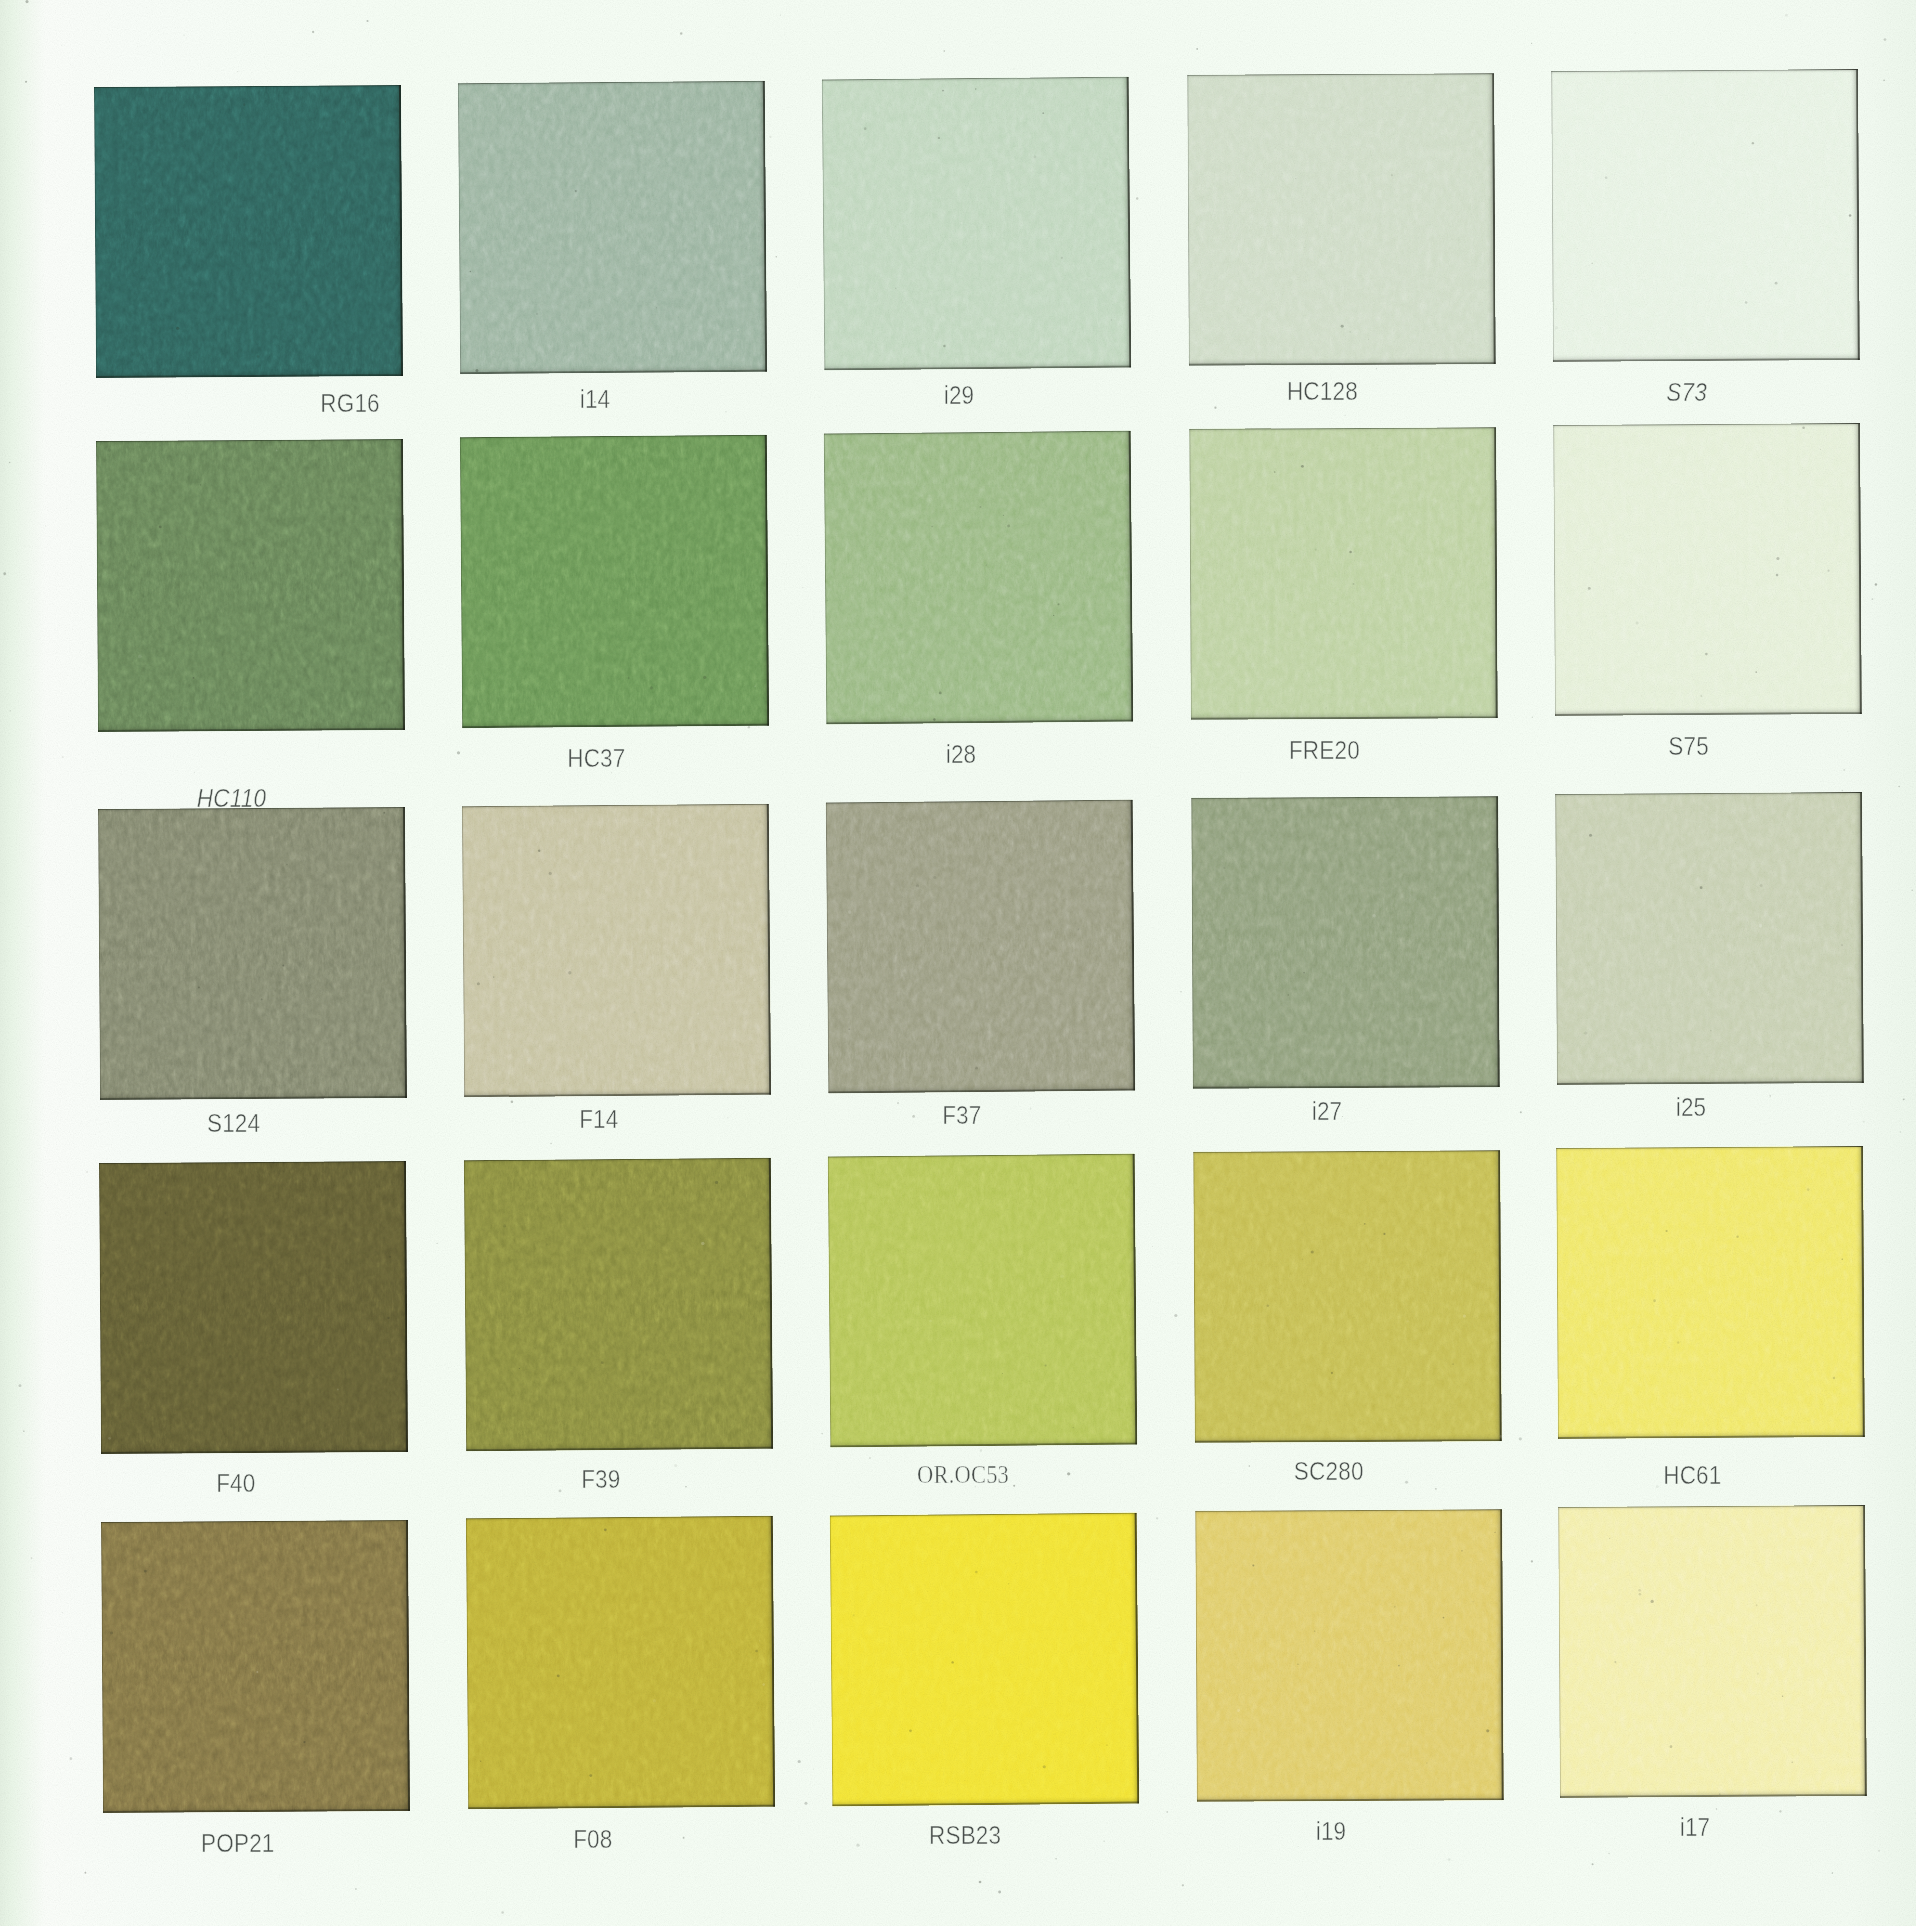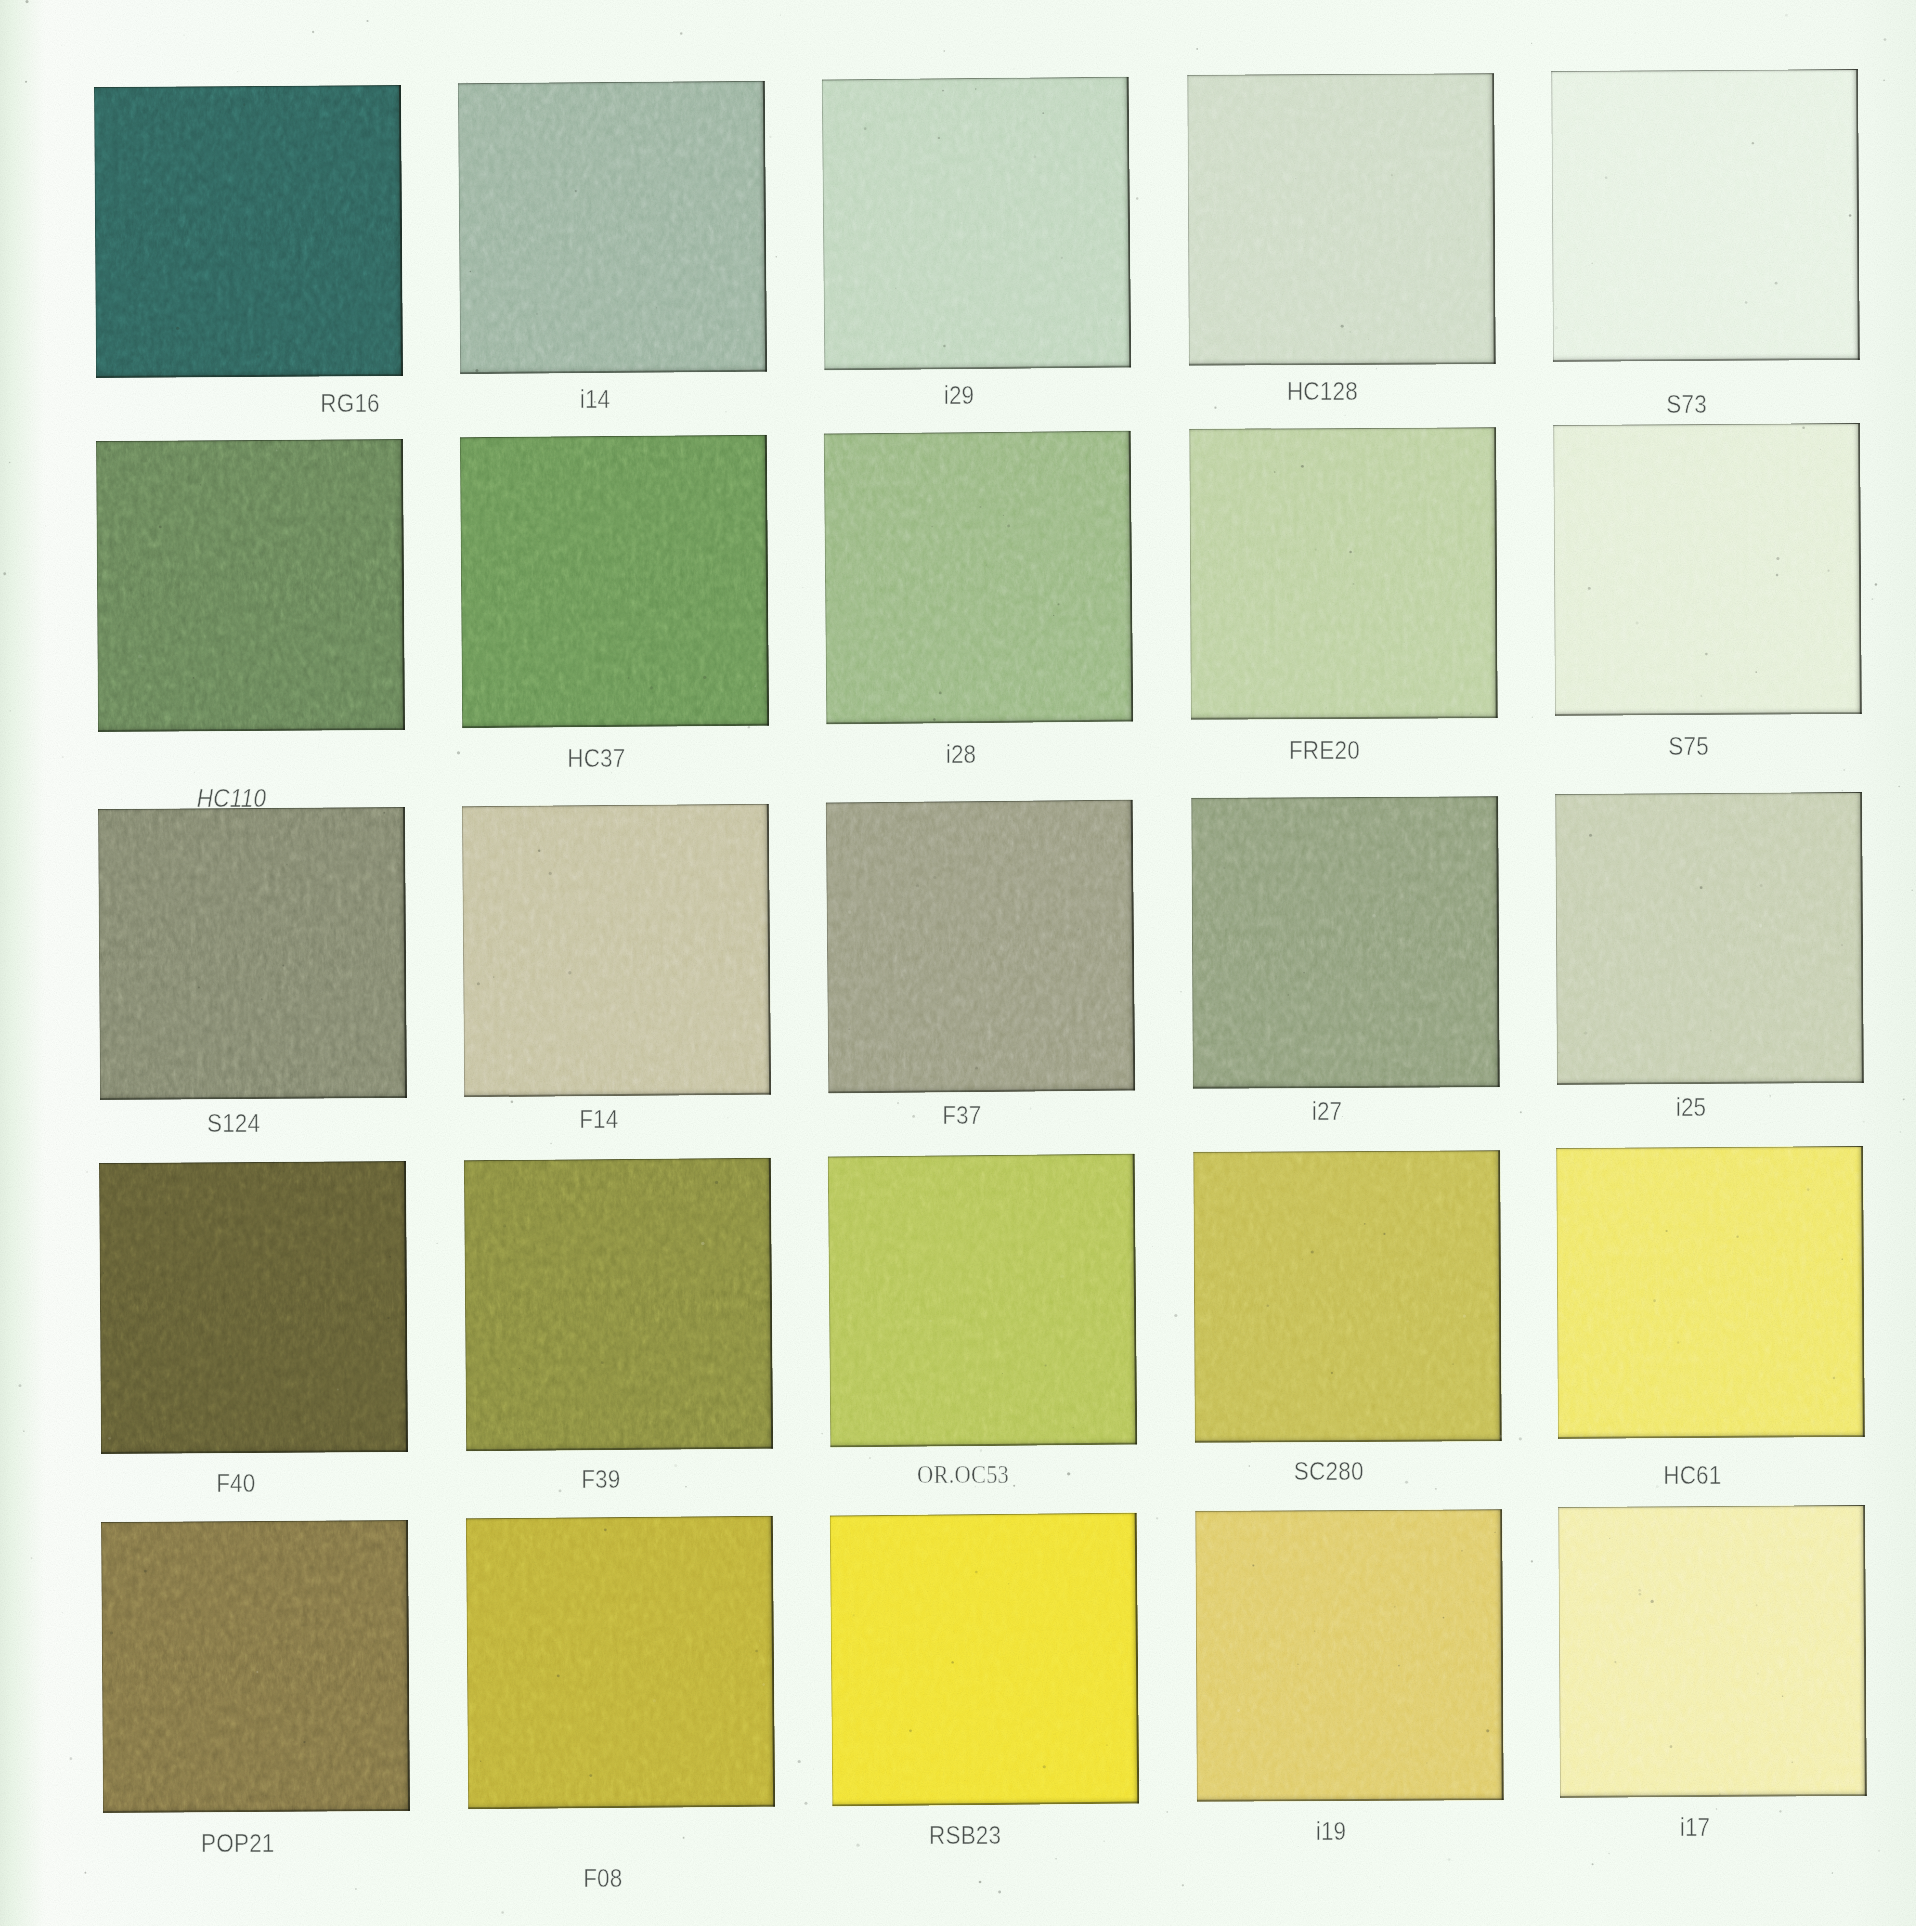--- a/index.html
+++ b/index.html
@@ -491,21 +491,21 @@
           <filter id="pt4b" x="0" y="0" width="315" height="298" filterUnits="userSpaceOnUse">
             <feTurbulence type="fractalNoise" baseFrequency="0.55 0.22" numOctaves="2" seed="31"></feTurbulence>
             <feColorMatrix type="saturate" values="0"></feColorMatrix>
           </filter>
           <rect x="0" y="0" width="315" height="298" filter="url(#pt4a)" opacity="0.42" style="mix-blend-mode:overlay"></rect>
           <rect x="0" y="0" width="315" height="298" filter="url(#pt4b)" opacity="0.22" style="mix-blend-mode:overlay"></rect>
         </svg>
         <div class="shade" style="box-shadow: inset -2px 0 0 0 rgba(24,28,20,.62), inset -4.9px 0 4.9px -2.9px rgba(24,28,20,.45), inset 0 -2px 0 0 rgba(24,28,20,.42), inset 0 -4.9px 4.9px -2.9px rgba(24,28,20,.30), inset 1px 0 0 0 rgba(24,28,20,.22), inset 0 1px 0 0 rgba(24,28,20,.34), inset 0 2.9px 2.9px -2px rgba(24,28,20,.22);"></div>
       </div>
     </div>
-    <div class="label" style="left: 1533px; top: 390px; width: 307px;"><span>S73</span></div>
+    <div class="label" style="left: 1533px; top: 378px; width: 307px; font-style: italic;"><span>S73</span></div>
     <div class="cell" style="left: 97px; top: 440px; width: 307px; height: 291px; transform: rotate(-0.4deg);">
       <div class="swatch">
         <div class="base" style="background:rgb(99,127,85)"></div>
         <svg class="tex" xmlns="http://www.w3.org/2000/svg" width="307" height="291" viewBox="0 0 315 298">
           <filter id="pt5a" x="0" y="0" width="315" height="298" filterUnits="userSpaceOnUse">
             <feTurbulence type="fractalNoise" baseFrequency="0.16 0.09" numOctaves="3" seed="38"></feTurbulence>
             <feColorMatrix type="saturate" values="0"></feColorMatrix>
           </filter>
           <filter id="pt5b" x="0" y="0" width="315" height="298" filterUnits="userSpaceOnUse">
             <feTurbulence type="fractalNoise" baseFrequency="0.55 0.22" numOctaves="2" seed="36"></feTurbulence>
@@ -814,21 +814,21 @@
           <filter id="pt21b" x="0" y="0" width="315" height="298" filterUnits="userSpaceOnUse">
             <feTurbulence type="fractalNoise" baseFrequency="0.55 0.22" numOctaves="2" seed="116"></feTurbulence>
             <feColorMatrix type="saturate" values="0"></feColorMatrix>
           </filter>
           <rect x="0" y="0" width="315" height="298" filter="url(#pt21a)" opacity="0.42" style="mix-blend-mode:overlay"></rect>
           <rect x="0" y="0" width="315" height="298" filter="url(#pt21b)" opacity="0.22" style="mix-blend-mode:overlay"></rect>
         </svg>
         <div class="shade" style="box-shadow: inset -2px 0 0 0 rgba(24,28,20,.62), inset -4.9px 0 4.9px -2.9px rgba(24,28,20,.45), inset 0 -2px 0 0 rgba(24,28,20,.42), inset 0 -4.9px 4.9px -2.9px rgba(24,28,20,.30), inset 1px 0 0 0 rgba(24,28,20,.22), inset 0 1px 0 0 rgba(24,28,20,.34), inset 0 2.9px 2.9px -2px rgba(24,28,20,.22);"></div>
       </div>
     </div>
-    <div class="label" style="left: 449px; top: 1825px; width: 307px; margin-top: 39px;"><span>F08</span></div>
+    <div class="label" style="left: 439px; top: 1825px; width: 307px;"><span>F08</span></div>
     <div class="cell" style="left: 831px; top: 1514px; width: 307px; height: 291px; transform: rotate(-0.52deg);">
       <div class="swatch">
         <div class="base" style="background:rgb(246,230,51)"></div>
         <svg class="tex" xmlns="http://www.w3.org/2000/svg" width="307" height="291" viewBox="0 0 315 298">
           <filter id="pt22a" x="0" y="0" width="315" height="298" filterUnits="userSpaceOnUse">
             <feTurbulence type="fractalNoise" baseFrequency="0.16 0.09" numOctaves="3" seed="157"></feTurbulence>
             <feColorMatrix type="saturate" values="0"></feColorMatrix>
           </filter>
           <filter id="pt22b" x="0" y="0" width="315" height="298" filterUnits="userSpaceOnUse">
             <feTurbulence type="fractalNoise" baseFrequency="0.55 0.22" numOctaves="2" seed="121"></feTurbulence>

